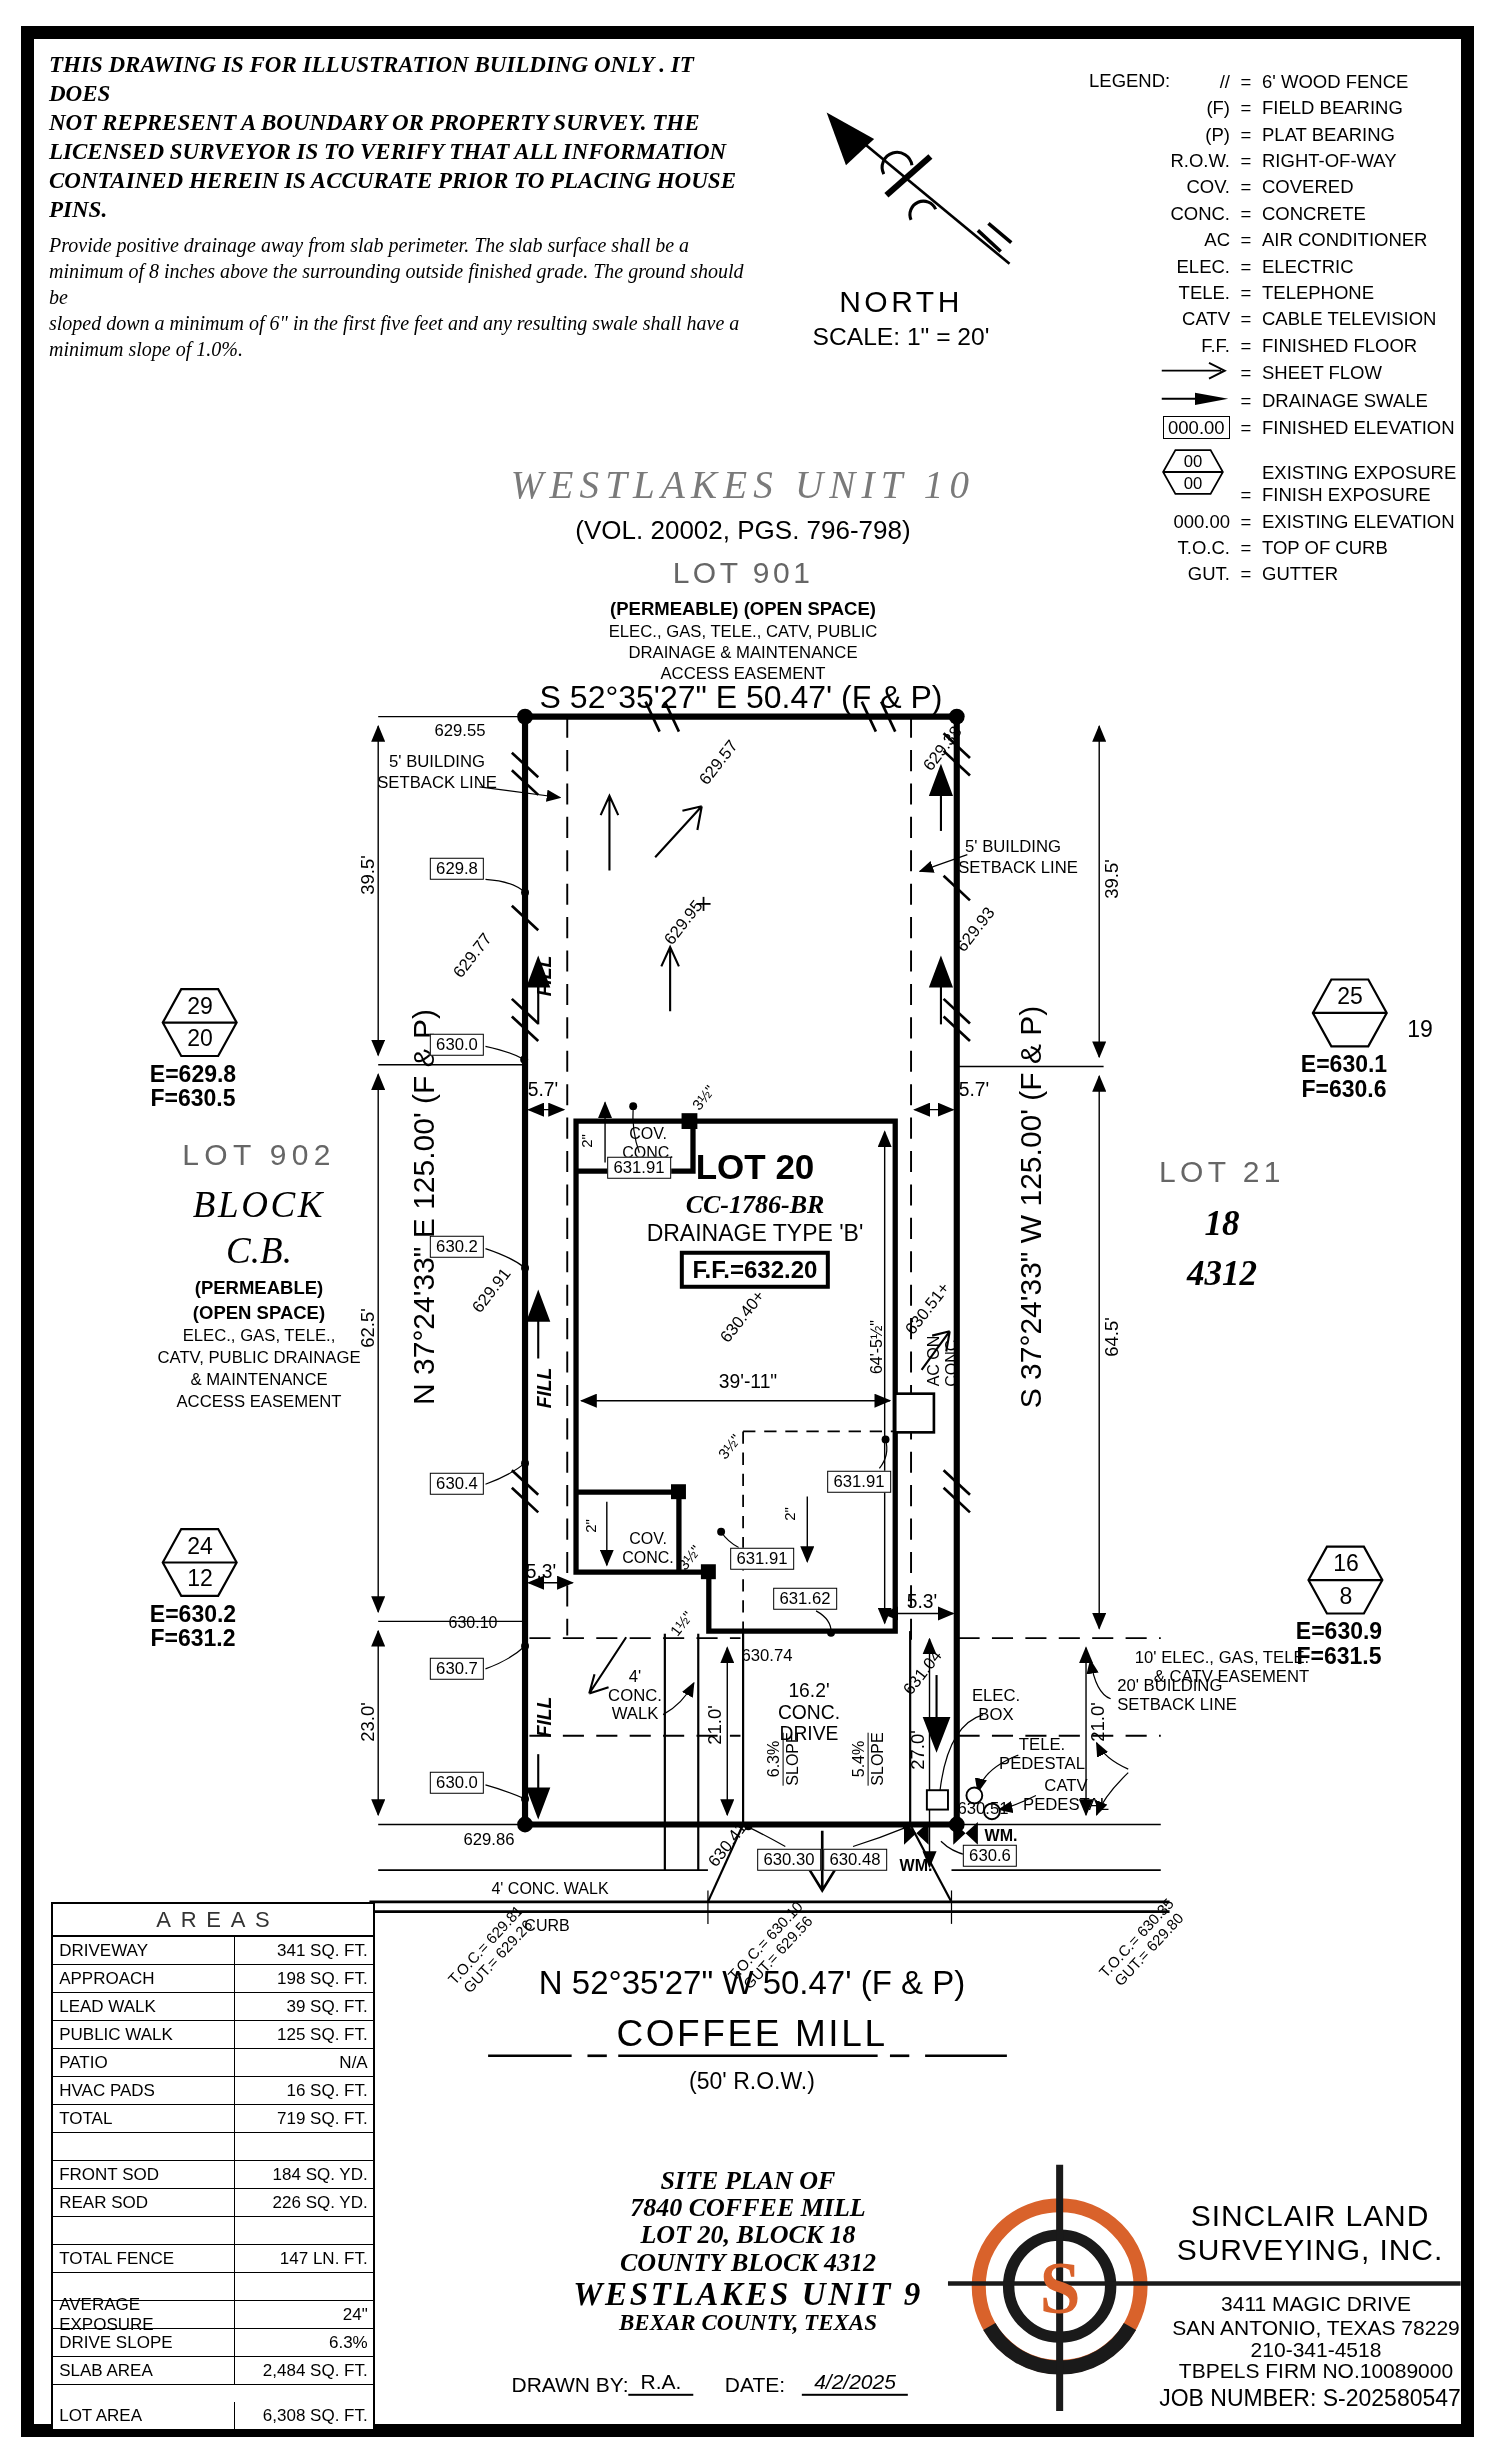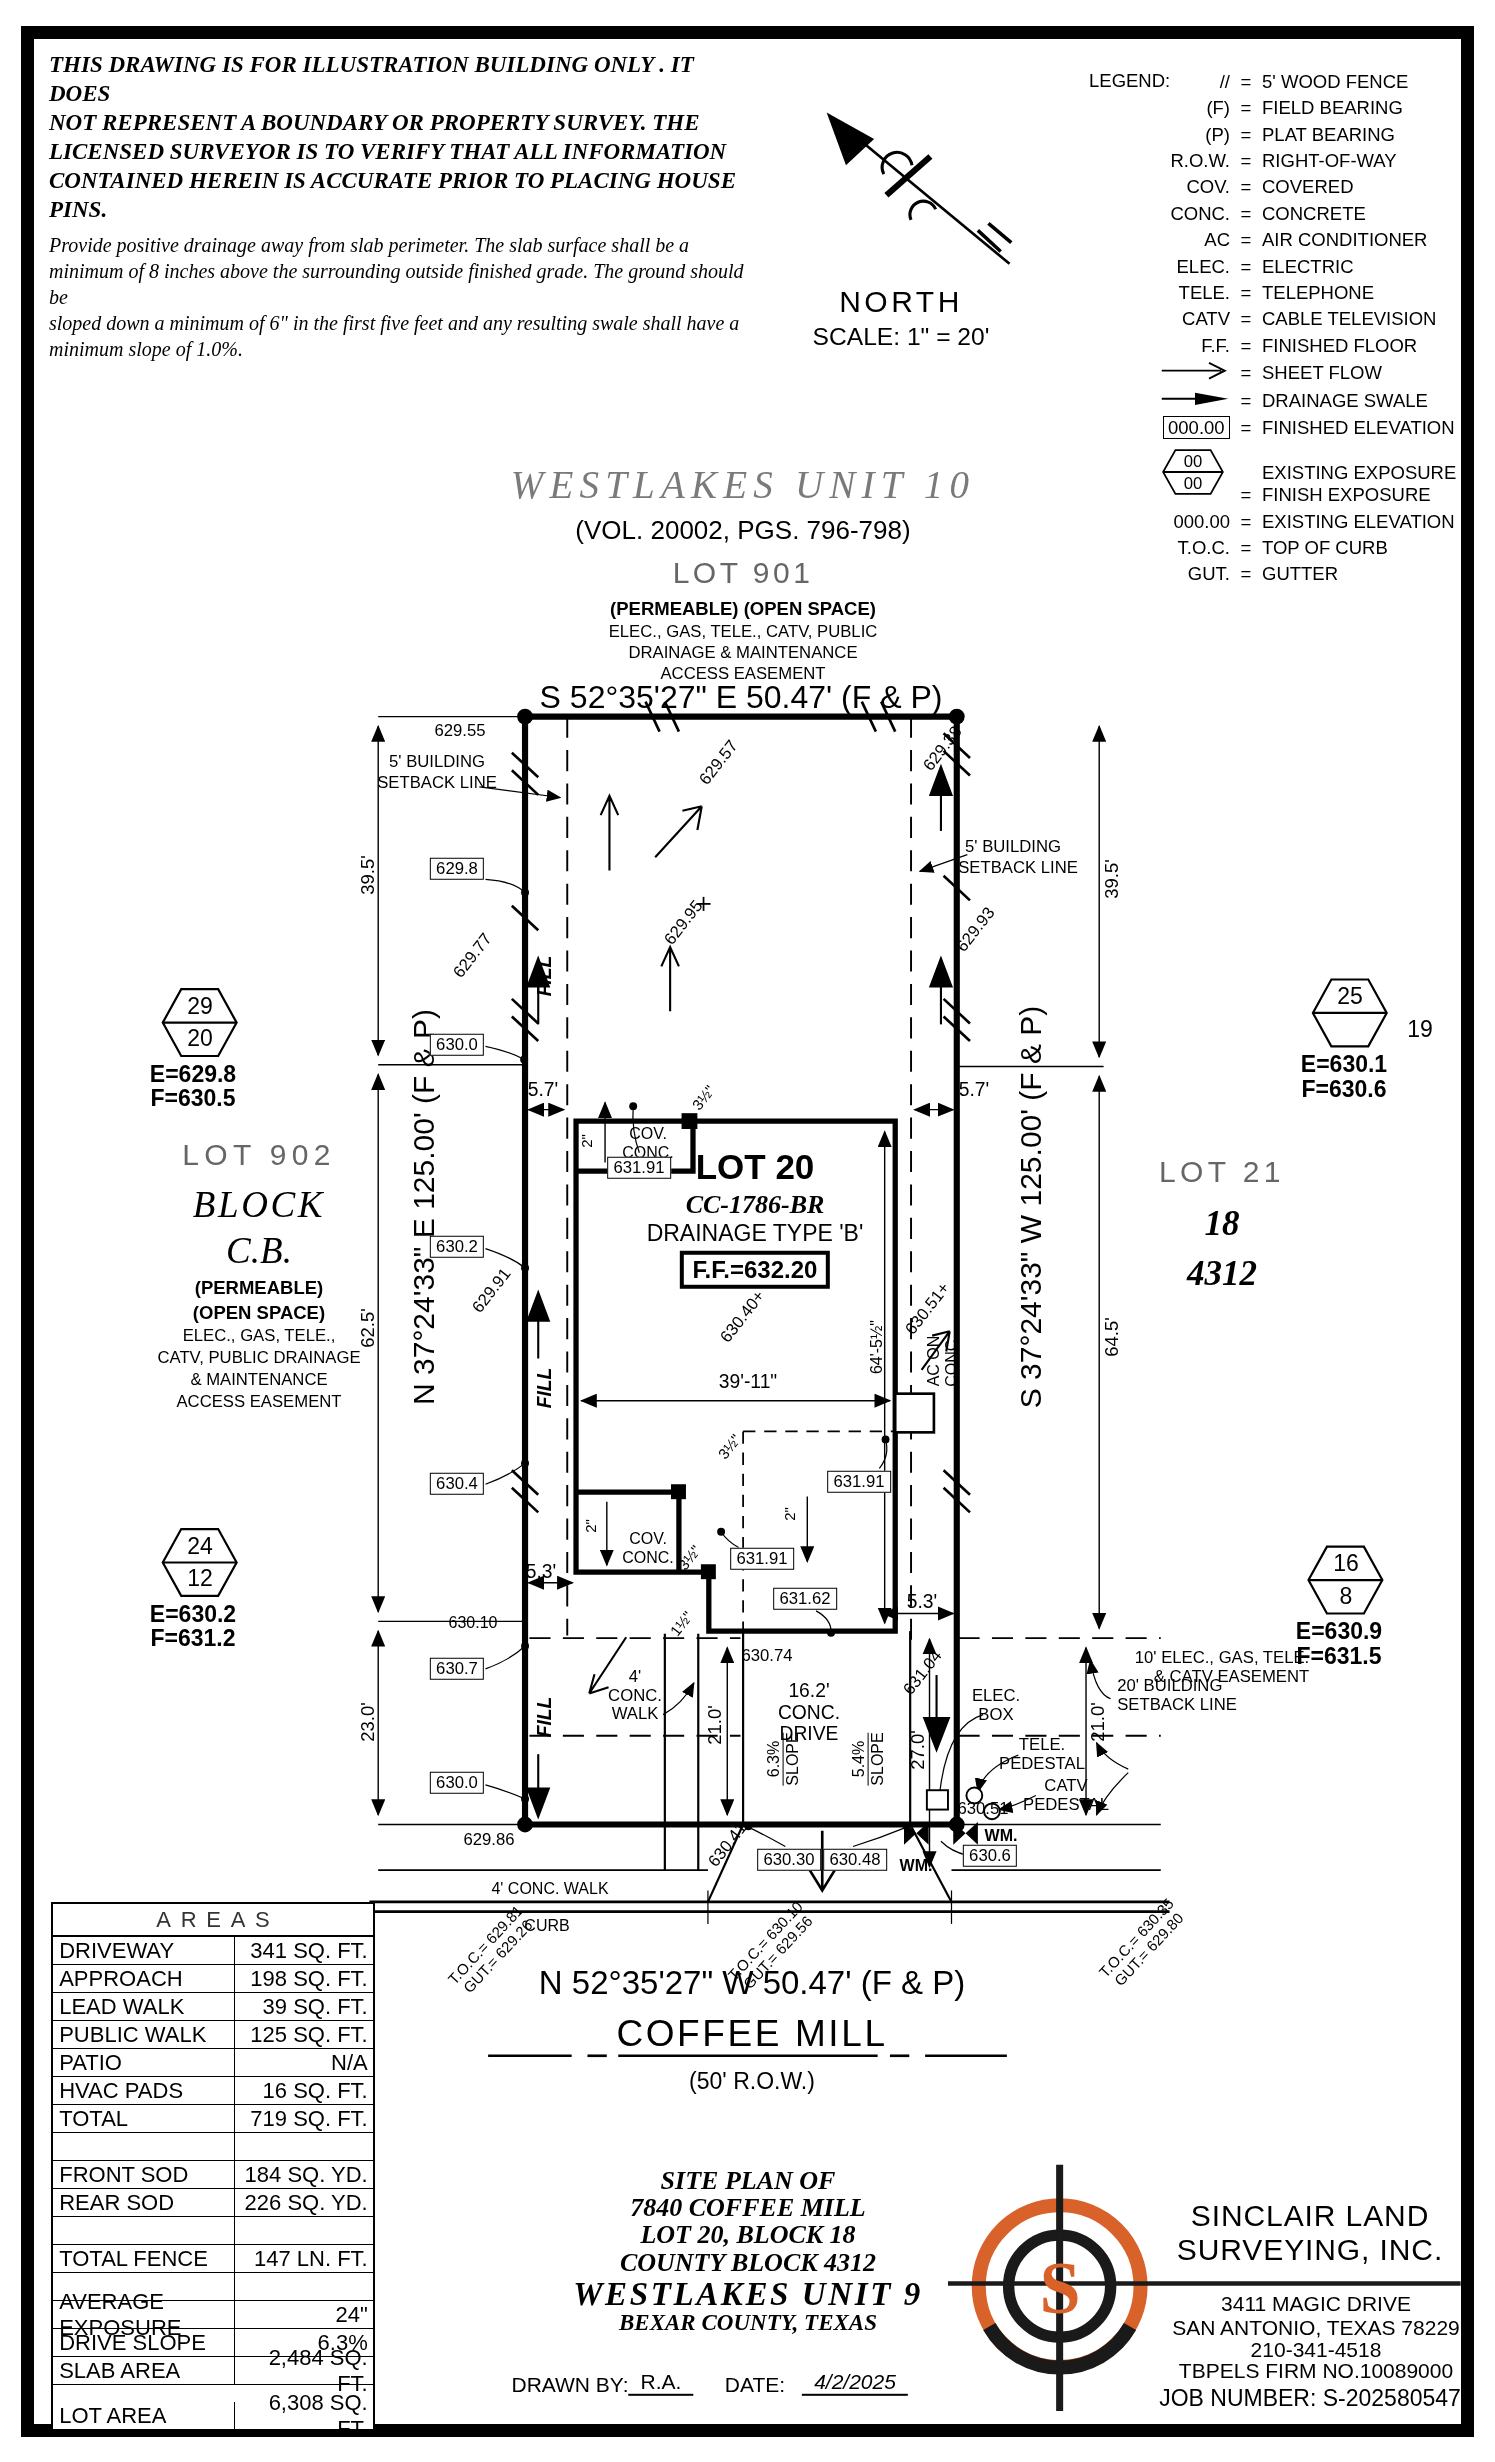--- a/index.html
+++ b/index.html
@@ -33,21 +33,21 @@
   
   #legend{position:absolute;left:1089px;top:70px;width:378px;font-size:18.5px;}
   #legend .row{display:flex;align-items:center;margin-bottom:4.4px;}
   #legend .sym{width:141px;text-align:right;flex:none;}
   #legend .eq{width:32px;text-align:center;flex:none;}
   #legend .d{flex:1;}
   
   #areas{position:absolute;left:51px;top:1902px;width:320px;border:2.6px solid #000;background:#fff;}
   #areas .ttl{text-align:center;font-size:22px;letter-spacing:9.7px;color:#333;
               border-bottom:2.2px solid #000;padding:2.6px 0 2.6px 9.7px;}
-  #areas .tr{display:flex;border-bottom:1.3px solid #000;height:27px;align-items:center;font-size:22px;justify-content:space-between;}
+  #areas .tr{display:flex;border-bottom:1.3px solid #000;height:27px;align-items:center;font-size:17px;justify-content:space-between;}
   #areas .tr:last-child{border-bottom:none;margin-top:17px;}
   #areas .tl{width:57%;padding-left:6.2px;border-right:1.3px solid #000;align-self:stretch;
              display:flex;align-items:center;}
   #areas .tv{width:43%;text-align:right;padding-right:5.3px;}
   .uline{border-bottom:2.2px solid #000;padding:0 12.3px 0.9px 12.3px;}
 </style>
 </head>
 <body>
 
 <div id="page">
@@ -305,21 +305,21 @@
   <div class="lbl f34" style="left:901px;top:302px;letter-spacing:3.5px">NORTH</div>
   <div class="lbl f28" style="left:901px;top:337px">SCALE:  1" = 20'</div>
 
   <div id="legend">
     <div class="row">
         <span class="sym" style="text-align:left">LEGEND:</span>
       </div>
     <div class="row" style="margin-top:-25.5px">
       <span class="sym">//</span>
         <span class="eq">=</span>
-        <span class="d">5' WOOD FENCE</span>
+        <span class="d">6' WOOD FENCE</span>
     </div>
     <div class="row">
         <span class="sym">(F)</span>
         <span class="eq">=</span>
         <span class="d">FIELD BEARING</span>
       </div>
     <div class="row">
         <span class="sym">(P)</span>
         <span class="eq">=</span>
         <span class="d">PLAT BEARING</span>

